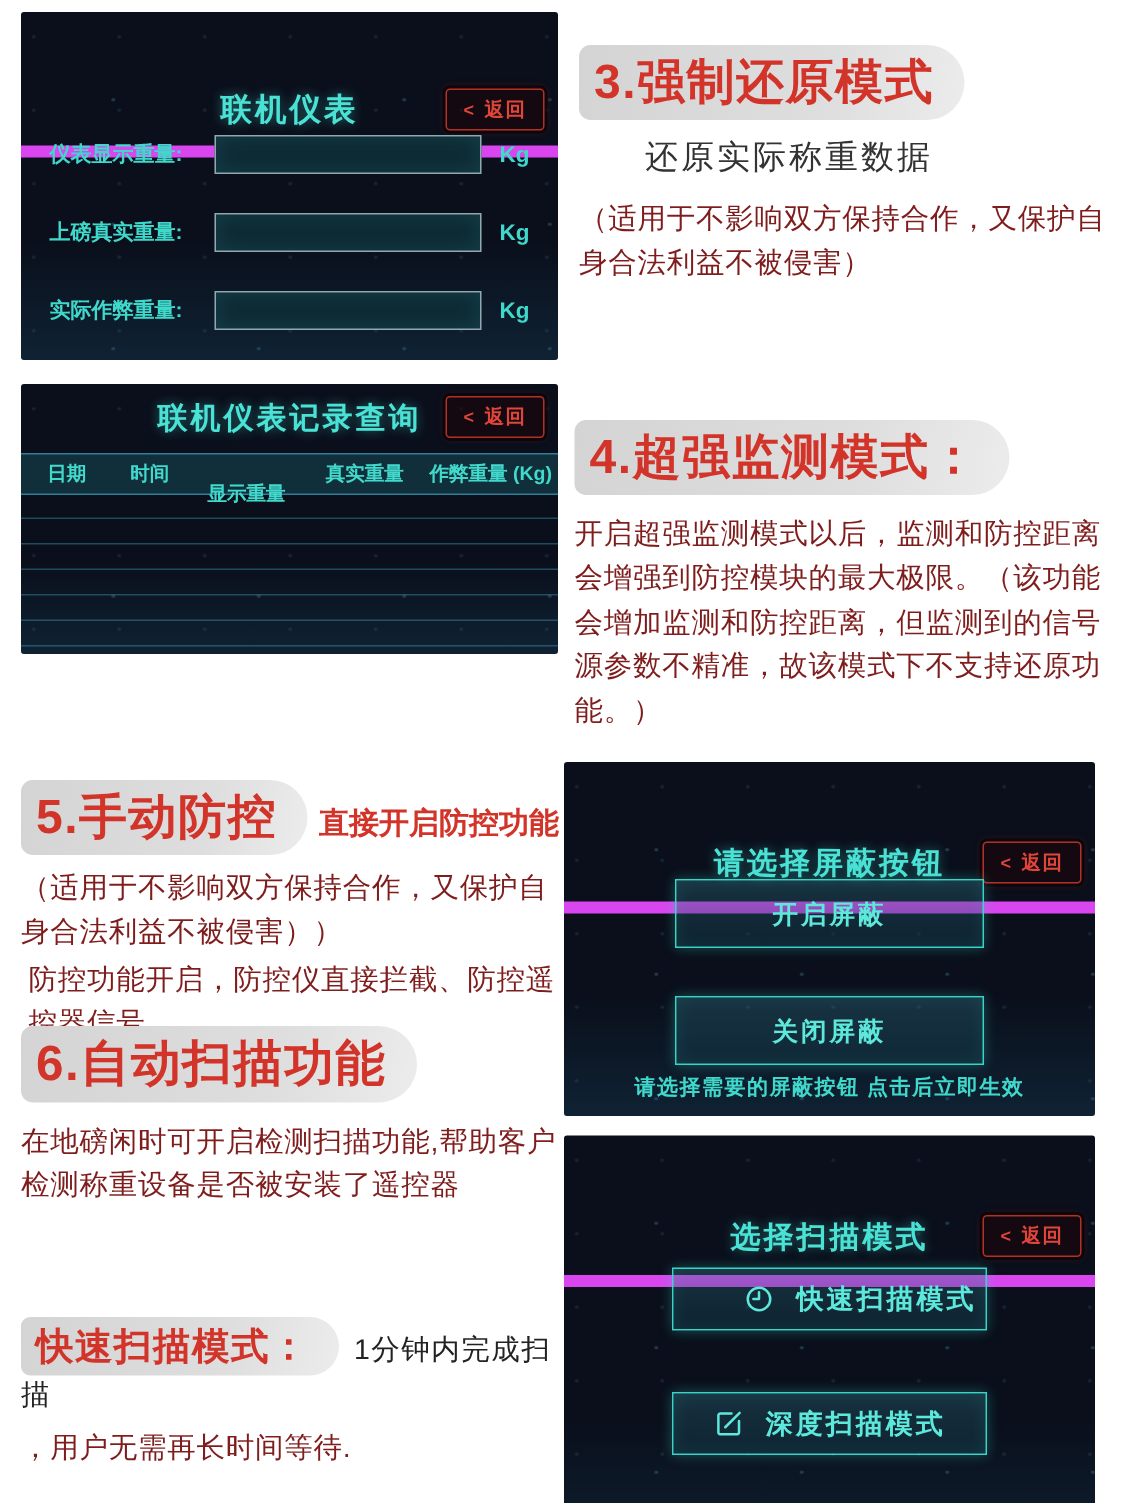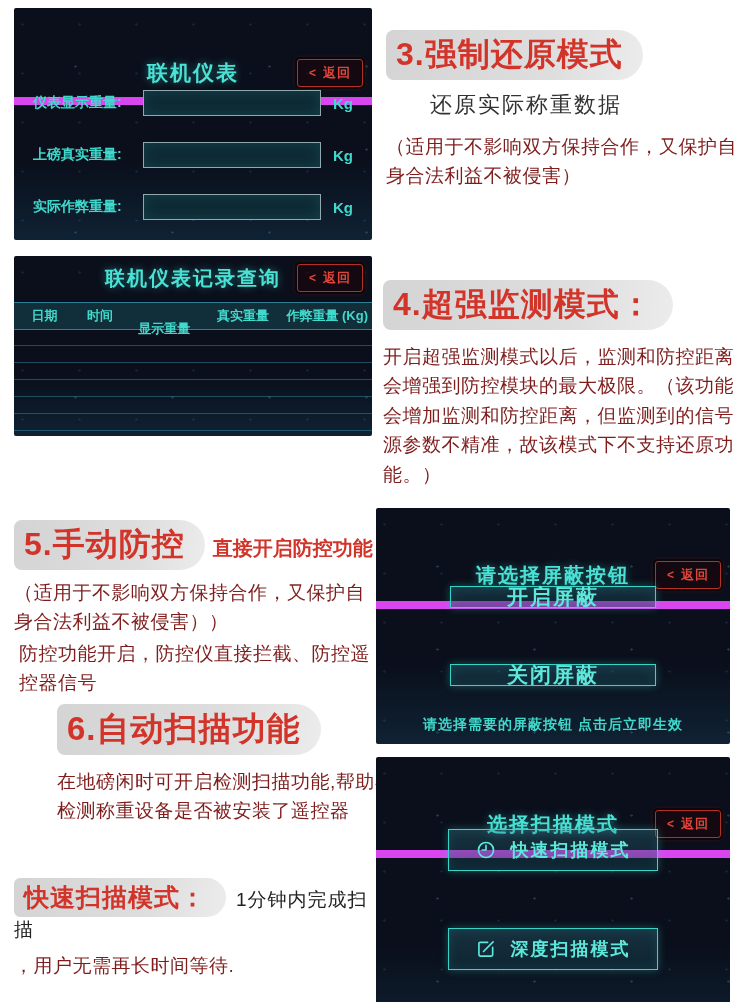--- a/index.html
+++ b/index.html
@@ -83,37 +83,37 @@
   #panel-scan{left:376px;top:757px;width:354px;height:286px;}
   #panel-shield .panel-header,#panel-scan .panel-header{height:52px;}
   #panel-shield .panel-title,#panel-scan .panel-title{font-size:20px;}
   .cta-btn{
     position:absolute;display:flex;align-items:center;justify-content:center;gap:15px;
     background:linear-gradient(180deg, rgba(55,130,150,.30), rgba(18,55,70,.48));
     border:1px solid #39d3c7;color:#5ce8da;font-weight:bold;letter-spacing:2px;
     box-shadow:0 0 8px rgba(57,211,199,.35), inset 0 0 12px rgba(57,211,199,.12);
     cursor:pointer;font-family:inherit;z-index:2;
   }
-  #panel-shield .cta-btn{left:74px;width:206px;height:22px;font-size:21px;text-align:right;}
+  #panel-shield .cta-btn{left:74px;width:206px;height:46px;font-size:17px;text-align:right;}
   #btn-shield-on{top:78px;}
   #btn-shield-off{top:156px;}
   .shield-footer{
     position:absolute;top:208px;left:0;right:0;text-align:center;z-index:2;
     font-size:14px;font-weight:bold;color:#3fd8cb;letter-spacing:1px;
   }
   #panel-scan .cta-btn{left:72px;width:210px;height:42px;font-size:18px;}
-  #btn-scan-fast{top:72px;}
+  #btn-scan-fast{top:88px;justify-content:flex-end;}
   #btn-scan-deep{top:171px;}
   .icon-svg{width:20px;height:20px;display:block;}
   
   .sec{position:absolute;}
   #sec3{left:386px;top:30px;width:364px;}
   #sec4{left:383px;top:280px;width:367px;}
   #sec5{left:14px;top:520px;width:362px;}
-  #sec6{left:14px;top:704px;width:364px;margin-left:43px;}
+  #sec6{left:14px;top:684px;width:364px;}
   #sec-fast{left:14px;top:878px;width:364px;}
   .hl-heading{
     display:inline-block;color:#d2342a;font-weight:bold;
     background:linear-gradient(100deg,#d4d4d4 0%,#dedede 65%,#ececec 100%);
     border-radius:8px 26px 26px 8px;padding:3px 20px 3px 10px;
   }
   .h-big{font-size:32px;letter-spacing:1px;}
   .h-big6{font-size:33px;letter-spacing:1px;}
   .h-fast{font-size:25px;letter-spacing:1px;}
   .heading-note{color:#d2342a;font-size:20px;font-weight:bold;margin-left:8px;}

